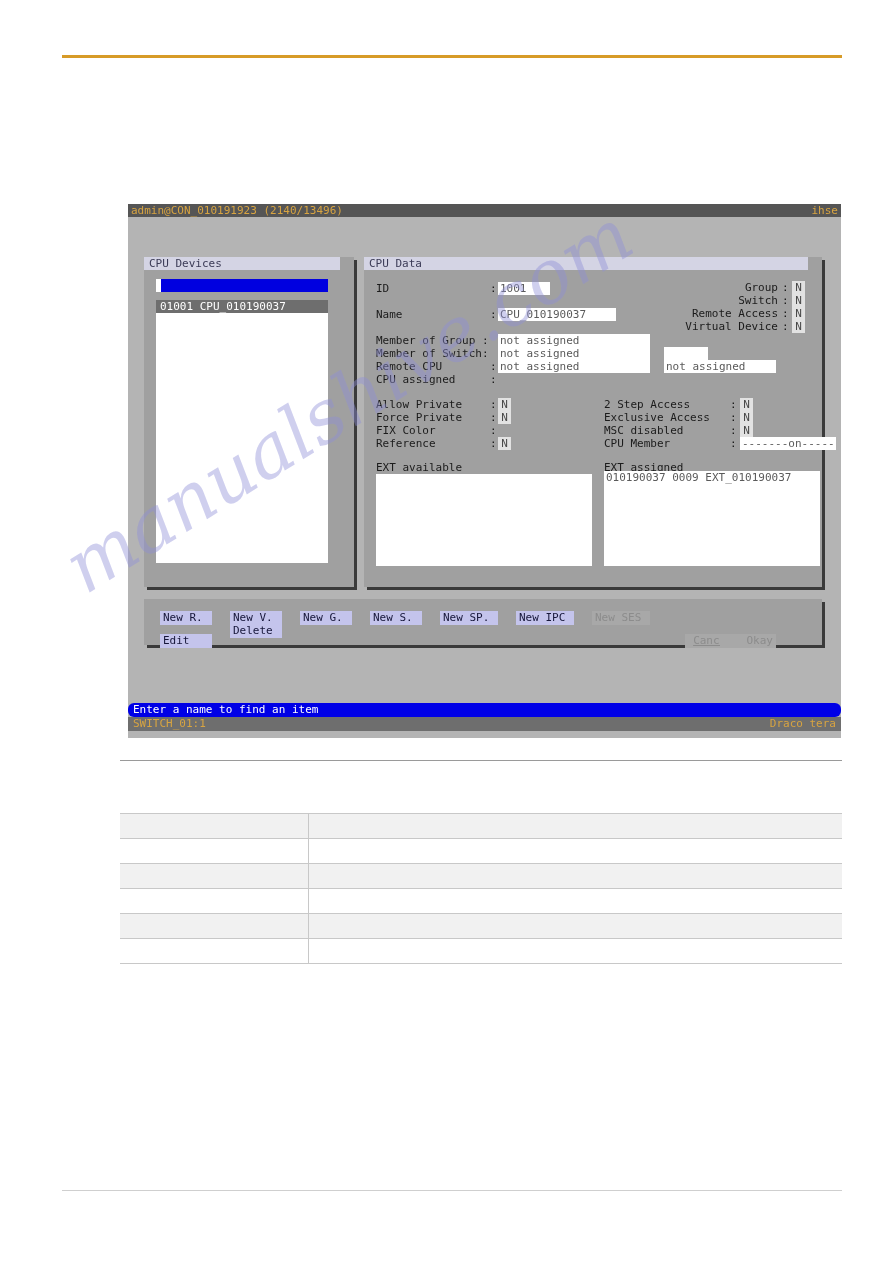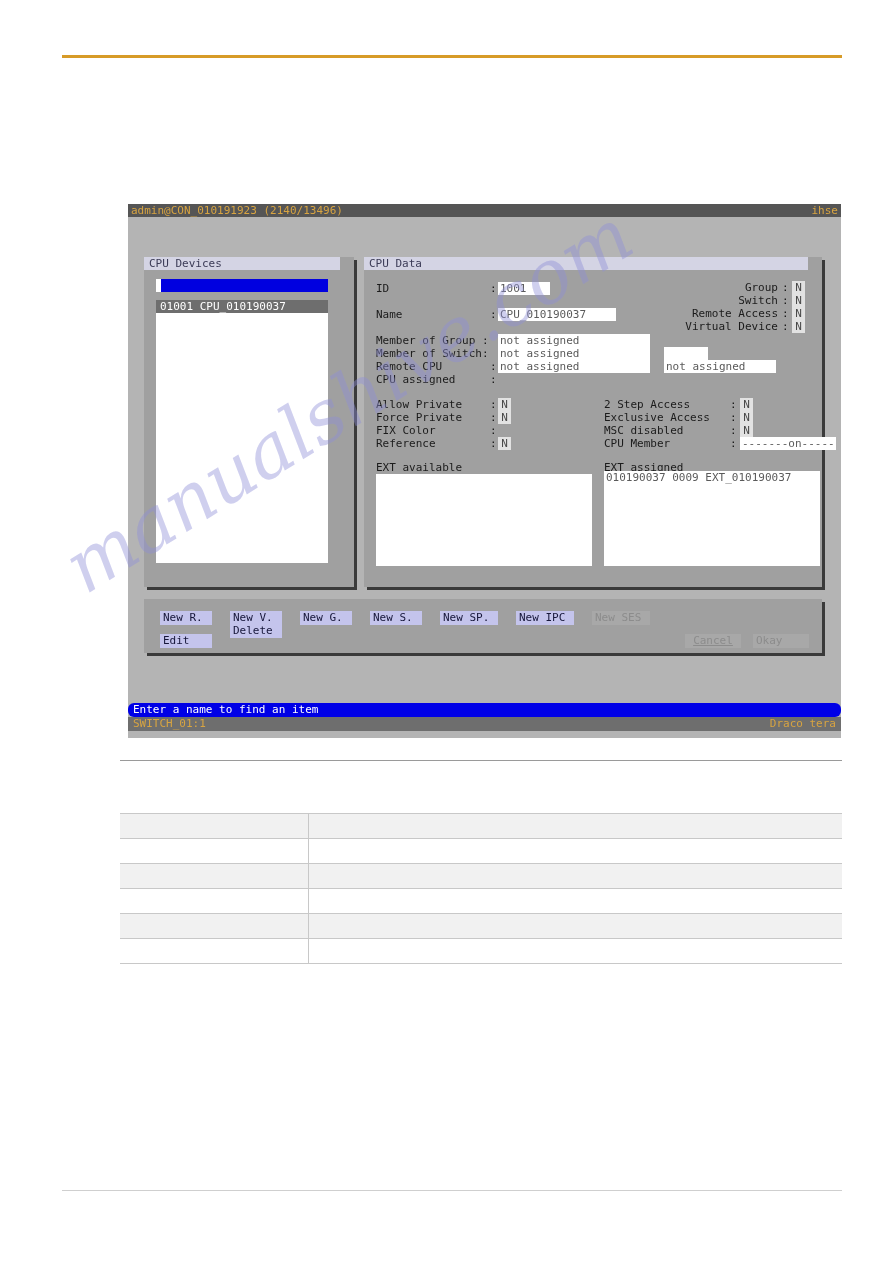--- a/index.html
+++ b/index.html
@@ -178,21 +178,21 @@
     font-size: 11px;
     line-height: 13px;
     box-sizing: border-box;
     padding-left: 2px;
     overflow: hidden;
   }
   .listbox div { white-space: pre; }
 
   
   #button-panel {
-    left: 16px; top: 382px; width: 678px; height: 54px;
+    left: 16px; top: 382px; width: 678px; height: 46px;
     background: #a0a0a0;
     box-shadow: 3px 3px 0 0 #3a3a3a;
   }
   .btn {
     position: absolute;
     background: #c4c4ec;
     color: #16163a;
     font-size: 11px;
     line-height: 14px;
     height: 14px;
@@ -382,21 +382,21 @@
       <span class="btn" style="left:156px; top:12px; width:52px;">New G.</span>
       <span class="btn" style="left:226px; top:12px; width:52px;">New S.</span>
       <span class="btn" style="left:296px; top:12px; width:58px;">New SP.</span>
       <span class="btn" style="left:372px; top:12px; width:58px;">New IPC</span>
       <span class="btn disabled" style="left:448px; top:12px; width:58px;">New SES</span>
 
       <span class="btn" style="left:16px; top:35px; width:52px;">Edit</span>
       <span class="btn" style="left:86px; top:25px; width:52px;">Delete</span>
 
       <span class="btn disabled" style="left:541px; top:35px; width:56px; text-align:center;text-decoration:underline;">Cancel</span>
-      <span class="btn disabled" style="left:609px; top:35px; width:56px; text-align:left;">Okay</span>
+      <span class="btn disabled" style="left:576px; top:35px; width:56px; text-align:right;">Okay</span>
     </div>
   </div>
 
   <div class="status-bar">Enter a name to find an item</div>
 
   <div class="footer-bar">
     <span class="f-left">SWITCH_01:1</span>
     <span class="f-right">Draco tera</span>
   </div>
 </div>

